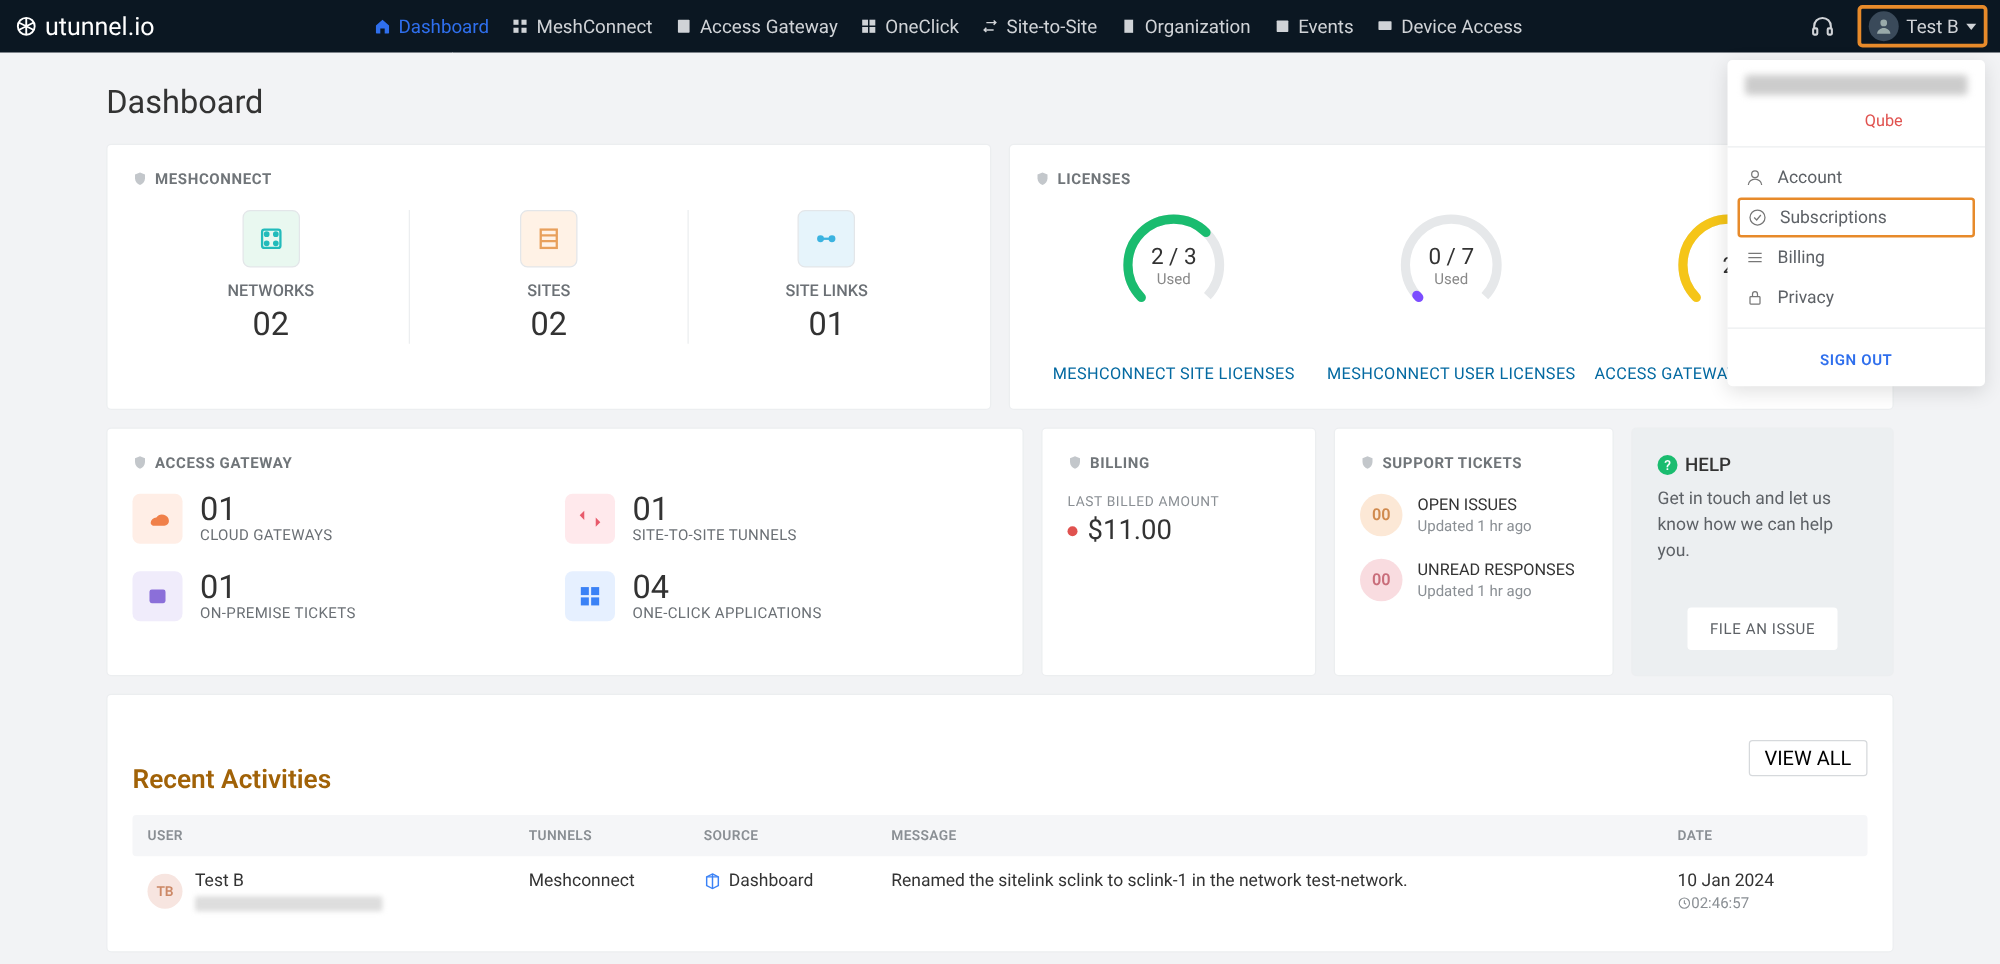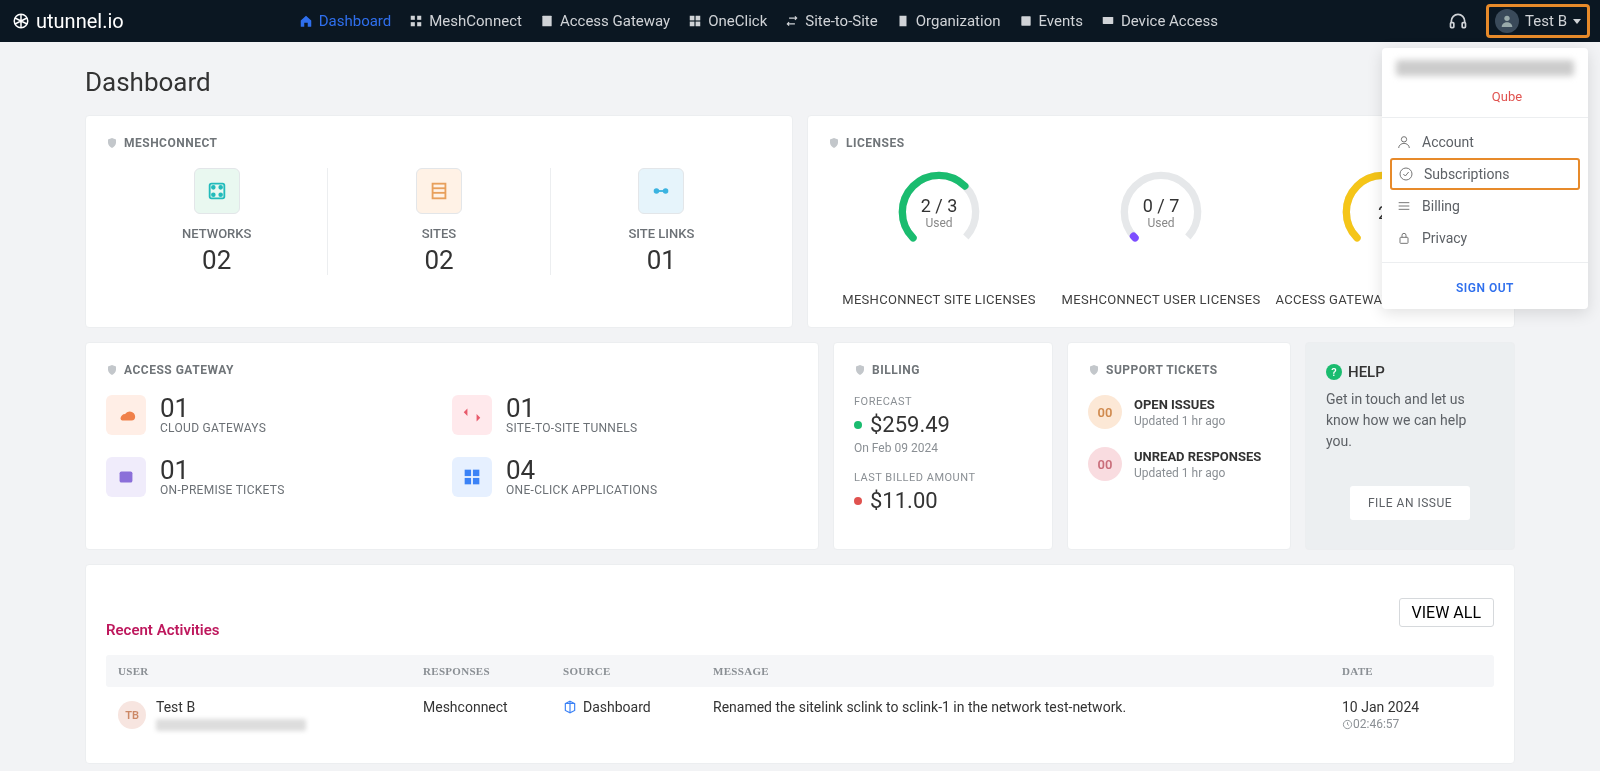--- a/index.html
+++ b/index.html
@@ -43,21 +43,21 @@
 
 
 .licenses-card { flex: 1; }
 .lic-row { display: flex; justify-content: space-around; }
 .lic-item { text-align: center; flex: 1; }
 .gauge { position: relative; width: 88px; height: 88px; margin: 0 auto 10px; }
 .gauge svg { width: 88px; height: 88px; transform: rotate(135deg); }
 .gauge-txt { position: absolute; top: 0; left: 0; right: 0; bottom: 0; display: flex; flex-direction: column; align-items: center; justify-content: center; }
 .gauge-txt .ratio { font-size: 18px; color: #333; }
 .gauge-txt .used { font-size: 12px; color: #888; }
-.lic-label { font-size: 13px; color: #404040; letter-spacing: 0.3px; margin-top: 36px; }
+.lic-label { font-size: 13px; color: #0369a1; letter-spacing: 0.3px; margin-top: 36px; }
 
 
 .ag-card { flex: 1; }
 .ag-grid { display: flex; }
 .ag-col { flex: 1; display: flex; flex-direction: column; gap: 22px; }
 .ag-item { display: flex; align-items: center; gap: 14px; }
 .ag-icon { width: 40px; height: 40px; border-radius: 6px; display: flex; align-items: center; justify-content: center; }
 .ag-icon.cloud { background: #ffeee6; }
 .ag-icon.premise { background: #f0ecfb; }
 .ag-icon.s2s { background: #ffe9ec; }
@@ -74,37 +74,37 @@
 .dot.green { background: #1abc6f; }
 .dot.red { background: #e0524f; }
 .bill-date { font-size: 12px; color: #8a8f94; margin-top: 4px; }
 
 
 .tickets-card { width: 224px; }
 .ticket-item { display: flex; align-items: center; gap: 12px; margin-bottom: 18px; }
 .ticket-badge { width: 34px; height: 34px; border-radius: 50%; display: flex; align-items: center; justify-content: center; font-size: 13px; font-weight: 600; }
 .ticket-badge.orange { background: #fce8d6; color: #d08a4e; }
 .ticket-badge.pink { background: #f9dce0; color: #c96d7a; }
-.ticket-title { font-size: 13px; color: #333; font-weight: 700; }
+.ticket-title { font-size: 13px; color: #333; font-weight: 400; }
 .ticket-sub { font-size: 12px; color: #8a8f94; margin-top: 2px; }
 
 
 .help-card { width: 210px; background: #eceff1; }
 .help-title { font-size: 15px; color: #333; font-weight: 500; display: flex; align-items: center; gap: 6px; margin-bottom: 8px; }
 .help-q { width: 16px; height: 16px; border-radius: 50%; background: #1abc6f; color: #fff; font-size: 11px; display: flex; align-items: center; justify-content: center; }
 .help-text { font-size: 14px; color: #5d6166; line-height: 1.5; margin-bottom: 34px; }
 .file-btn { background: #fff; border: none; padding: 10px 18px; font-size: 12px; letter-spacing: 0.5px; color: #5d6166; border-radius: 3px; cursor: pointer; display: block; margin: 0 auto; }
 
 
 .recent-card { }
 .recent-head { display: flex; align-items: center; justify-content: space-between; margin-bottom: 16px; }
-.recent-title { font-size: 15px; font-weight: 600; color: #be185d; margin-top: 36px; }
+.recent-title { font-size: 21px; font-weight: 600; color: #a16207; margin-top: 36px; }
 .view-all { border: 1px solid #d6d9dc; background: #fff; padding: 4px 12px; font-size: 16px; border-radius: 3px; cursor: pointer; }
 .tbl-head { background: #f5f6f8; display: flex; padding: 10px 12px; border-radius: 3px; }
-.th { font-size: 11px; color: #8a8f94; font-weight: 600; letter-spacing: 0.3px; font-family: Liberation Serif, serif; }
+.th { font-size: 11px; color: #8a8f94; font-weight: 600; letter-spacing: 0.3px; }
 .th.user { width: 305px; }
 .th.cat { width: 140px; }
 .th.src { width: 150px; }
 .th.msg { flex: 1; }
 .th.date { width: 140px; }
 .tbl-row { display: flex; padding: 12px; align-items: flex-start; }
 .td { font-size: 14px; color: #333; }
 .td.user { width: 305px; display: flex; align-items: center; gap: 10px; }
 .user-av { width: 28px; height: 28px; border-radius: 50%; background: #f7e5e0; color: #c86; font-size: 11px; display: flex; align-items: center; justify-content: center; font-weight: 600; }
 .user-info { display: flex; flex-direction: column; }
@@ -380,28 +380,20 @@
     </div>
 
     <div class="card billing-card">
       <div class="card-title">
         <svg class="shield" viewBox="0 0 24 24">
             <path d="M12 2l8 3v6c0 5-3.5 9-8 11-4.5-2-8-6-8-11V5z"></path>
           </svg>
         <span>BILLING</span>
       </div>
       <div class="bill-section">
-        <div class="bill-lbl">FORECAST</div>
-        <div class="bill-amt">
-            <span class="dot green"></span>
-            <span>$259.49</span>
-          </div>
-        <div class="bill-date">On Feb 09 2024</div>
-      </div>
-      <div class="bill-section">
         <div class="bill-lbl">LAST BILLED AMOUNT</div>
         <div class="bill-amt">
             <span class="dot red"></span>
             <span>$11.00</span>
           </div>
       </div>
     </div>
 
     <div class="card tickets-card">
       <div class="card-title">
@@ -436,21 +428,21 @@
     </div>
   </div>
 
   <div class="card recent-card">
     <div class="recent-head">
       <div class="recent-title">Recent Activities</div>
       <button class="view-all">VIEW ALL</button>
     </div>
     <div class="tbl-head">
       <div class="th user">USER</div>
-      <div class="th cat">RESPONSES</div>
+      <div class="th cat">TUNNELS</div>
       <div class="th src">SOURCE</div>
       <div class="th msg">MESSAGE</div>
       <div class="th date">DATE</div>
     </div>
     <div class="tbl-row">
       <div class="td user">
         <div class="user-av">TB</div>
         <div class="user-info">
             <div>Test B</div>
             <div class="user-blur"></div>

